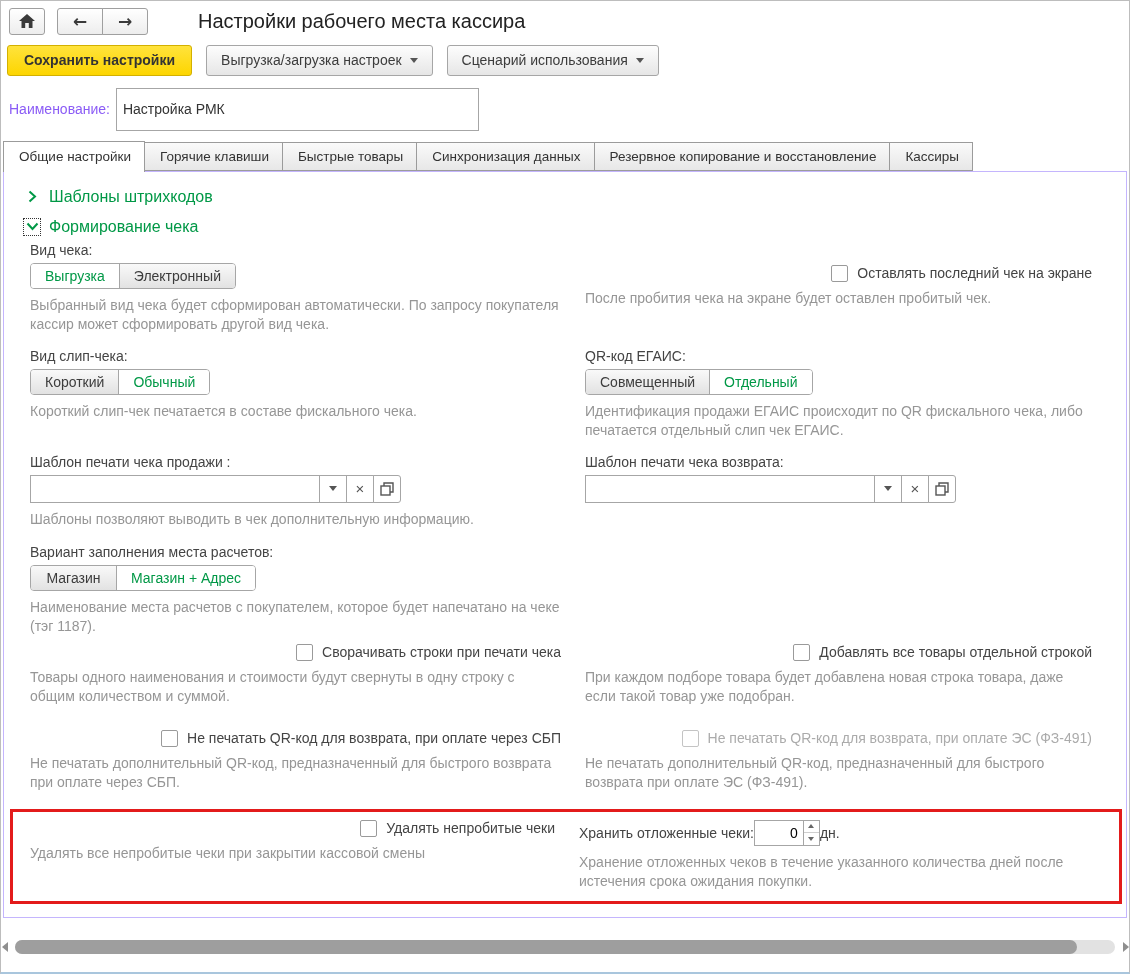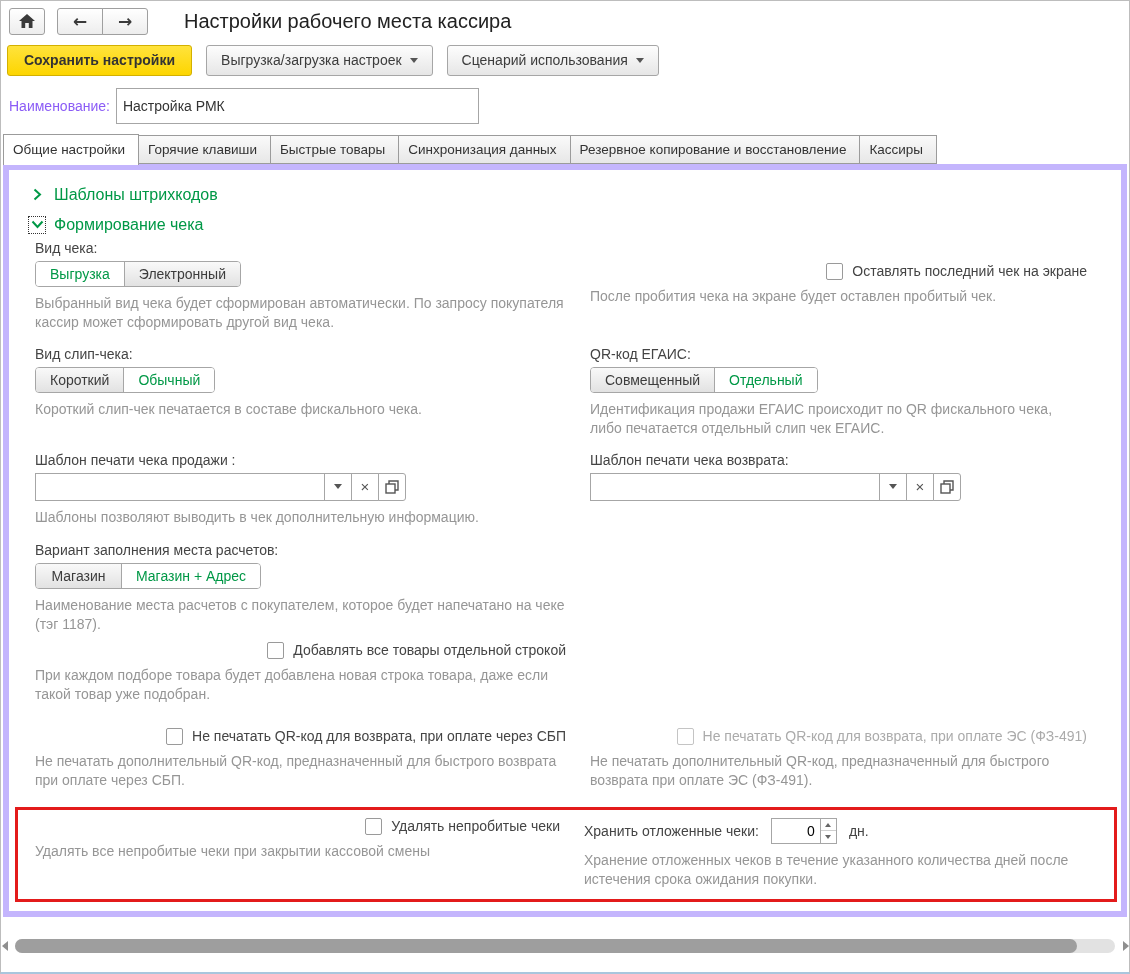--- a/index.html
+++ b/index.html
@@ -20,59 +20,59 @@
   .nav-btn {
     border:1px solid #9f9f9f; border-radius:3px; background:linear-gradient(#ffffff,#ededed);
     height:27px; display:flex; align-items:center; justify-content:center; cursor:pointer;
   }
   .home-btn { width:36px; }
   .nav-group { display:flex; margin-left:12px; }
   .nav-group .nav-btn { width:46px; border-radius:0; margin-left:-1px; }
   .nav-group .nav-btn:first-child { border-radius:3px 0 0 3px; margin-left:0; }
   .nav-group .nav-btn:last-child { border-radius:0 3px 3px 0; }
   .arrow-glyph { font-family:"DejaVu Sans", sans-serif; font-size:17px; font-weight:bold; color:#3a3a3a; line-height:1; }
-  .page-title { font-size:20px; color:#222; margin-left:36px; white-space:nowrap; }
+  .page-title { font-size:20px; color:#222; margin-left:50px; white-space:nowrap; }
 
   
   .cmd-row { display:flex; align-items:center; padding:6px 8px 6px 6px; gap:14px; }
   .btn {
     border:1px solid #a6a6a6; border-radius:3px; background:linear-gradient(#fdfdfd,#e6e6e6);
     height:31px; padding:0 14px; display:flex; align-items:center; gap:8px;
     font-size:14px; color:#3c3c3c; cursor:pointer; white-space:nowrap;
   }
   .btn-primary {
     background:linear-gradient(#ffe33c,#fdd500); border:1px solid #d3b000;
     font-weight:bold; color:#333; padding:0 16px;
   }
   .caret-down { width:0; height:0; border-left:4px solid transparent; border-right:4px solid transparent; border-top:5px solid #555; display:inline-block; }
 
   
   .name-row { display:flex; align-items:center; padding:6px 8px 10px 8px; }
   .field-label { color:#8b5cf6; margin-right:6px; white-space:nowrap; }
   .text-input {
-    border:1px solid #a6a6a6; height:36px; width:363px; padding:0 6px; font-size:14px;
+    border:1px solid #a6a6a6; height:43px; width:363px; padding:0 6px; font-size:14px;
     font-family:"Liberation Sans", sans-serif; color:#333; outline:none; background:#fff;
   }
 
   
   .tabbar { display:flex; align-items:flex-end; padding:0 0 0 2px; position:relative; z-index:2; }
   .tab {
     border:1px solid #9b9b9b; background:linear-gradient(#fafafa,#e7e7e7);
-    padding:6px 13px 6px 9px; font-size:13.5px; color:#333; cursor:pointer; white-space:nowrap;
+    padding:6px 13px 6px 15px; font-size:13.5px; color:#333; cursor:pointer; white-space:nowrap;
     margin-right:0; border-left-width:0;
   }
   .tab:first-child { border-left-width:1px; }
   .tab.active {
     background:#fff; position:relative; margin-bottom:-1px; padding-bottom:8px; padding-top:7px;
     border-bottom:none; z-index:3;
   }
 
   
   .content {
-    border:6px solid #c4b5fd; margin:0 2px; background:#fff; position:relative; z-index:1;
+    border:1px solid #c4b5fd; margin:0 2px; background:#fff; position:relative; z-index:1;
     height:757px; overflow:hidden; padding-top:10px;
   }
   .section-header { display:flex; align-items:center; gap:9px; padding:6px 0 6px 20px; cursor:pointer; }
   .section-title { color:#009846; font-size:16px; }
   .chev { width:16px; height:16px; display:flex; align-items:center; justify-content:center; }
   .chev.focused { outline:1px dotted #333; }
   .two-col { display:grid; grid-template-columns:555px 1fr; padding-left:26px; padding-right:10px; }
   .cell { padding-right:24px; }
   .lbl { color:#444; margin-bottom:5px; white-space:nowrap; }
   .desc { color:#969696; line-height:19px; margin-top:7px; max-width:535px; }
@@ -100,21 +100,21 @@
   
   .combo { display:flex; align-items:stretch; height:28px; width:max-content; }
   .combo input { width:290px; border:1px solid #a6a6a6; padding:0 6px; font-size:14px; outline:none; }
   .combo-btn {
     width:28px; border:1px solid #a6a6a6; margin-left:-1px; background:#fff;
     display:flex; align-items:center; justify-content:center; cursor:pointer; color:#555; font-size:15px;
   }
   .combo-btn:last-child { border-radius:0 3px 3px 0; }
 
   
-  .spin-row { display:flex; align-items:center; gap:12px; }
+  .spin-row { display:flex; align-items:center; gap:0; }
   .spin-wrap { display:flex; height:26px; }
   .spin-input { width:50px; border:1px solid #a6a6a6; text-align:right; padding:0 5px; font-size:14px; outline:none; }
   .spin-btns { display:flex; flex-direction:column; border:1px solid #a6a6a6; border-left:none; width:16px; }
   .spin-btn { flex:1; display:flex; align-items:center; justify-content:center; cursor:pointer; background:#fff; }
   .spin-btn:first-child { border-bottom:1px solid #cfcfcf; }
   .tri-up { width:0;height:0;border-left:3.5px solid transparent;border-right:3.5px solid transparent;border-bottom:4px solid #666; }
   .tri-down { width:0;height:0;border-left:3.5px solid transparent;border-right:3.5px solid transparent;border-top:4px solid #666; }
 
   
   .row-1 { min-height:106px; }
@@ -299,20 +299,27 @@
         </div>
         <div class="desc">Наименование места расчетов с покупателем, которое будет напечатано на чеке (тэг 1187).</div>
       </div>
       <div class="cell"></div>
     </div>
 
     <div class="two-col row-5">
       <div class="cell">
         <div class="cb-row">
           <span class="checkbox"></span>
+          <span class="cb-label">Сворачивать строки при печати чека</span>
+        </div>
+        <div class="desc">Товары одного наименования и стоимости будут свернуты в одну строку с общим количеством и суммой.</div>
+      </div>
+      <div class="cell">
+        <div class="cb-row">
+          <span class="checkbox"></span>
           <span class="cb-label">Добавлять все товары отдельной строкой</span>
         </div>
         <div class="desc">При каждом подборе товара будет добавлена новая строка товара, даже если такой товар уже подобран.</div>
       </div>
     </div>
 
     <div class="two-col row-6">
       <div class="cell">
         <div class="cb-row">
           <span class="checkbox"></span>

